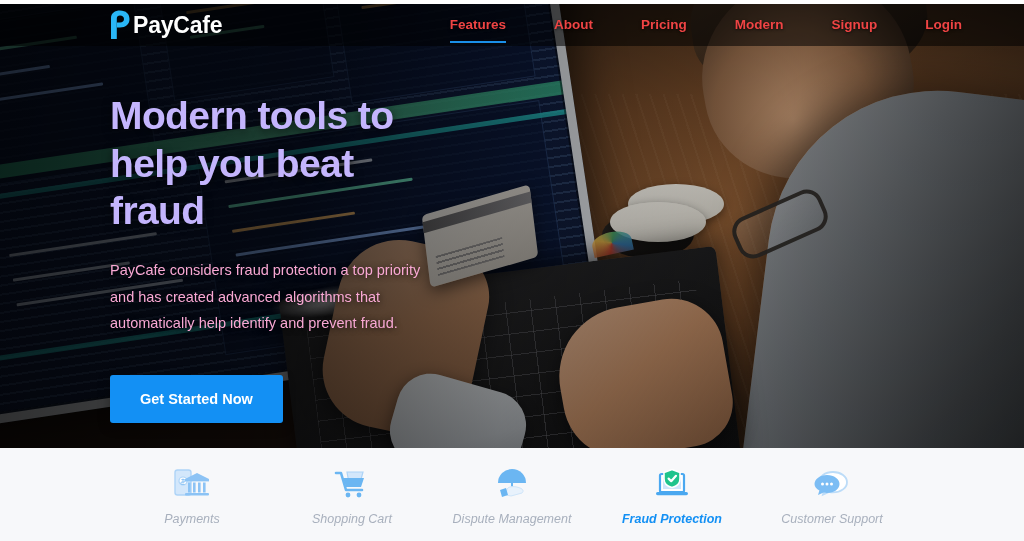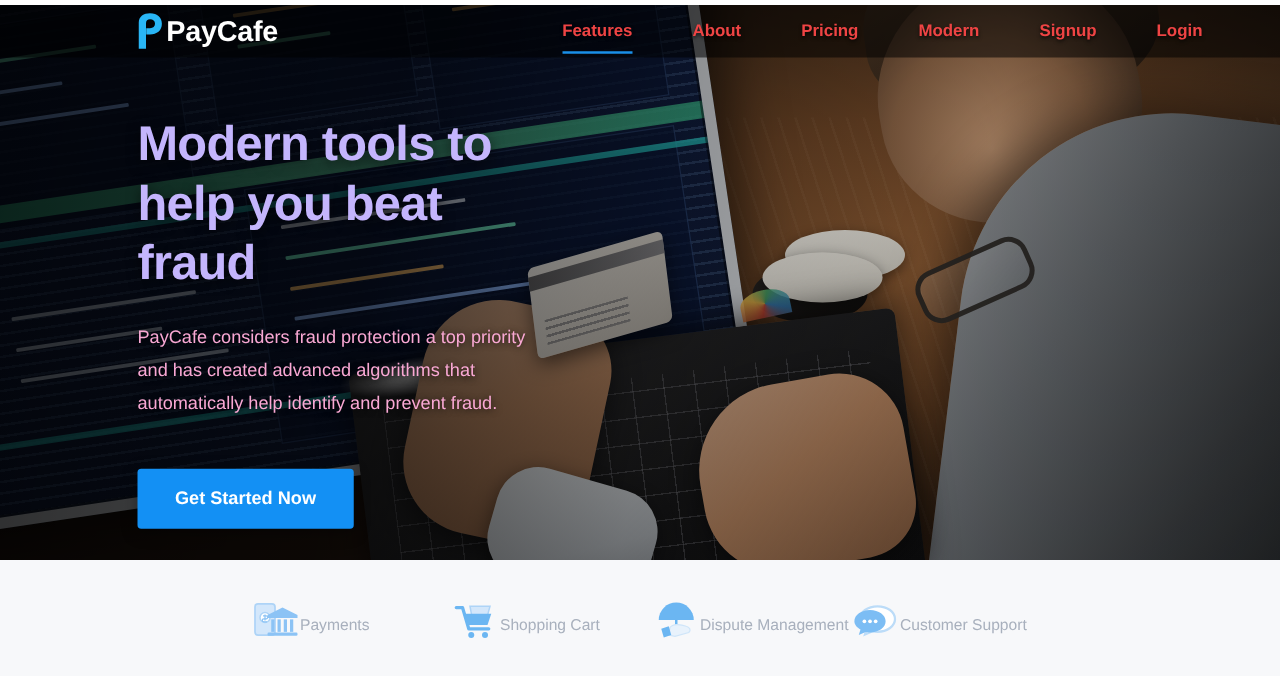--- a/index.html
+++ b/index.html
@@ -235,22 +235,22 @@
     box-shadow:0 3px 12px rgba(0,0,0,.35);
   }
 
   
   .featurebar {
     position:absolute; left:0; top:448px; width:1024px; height:93px;
     background:#f7f8fa;
     display:flex; align-items:center; justify-content:center;
   }
   .feature {
-    width:140px; display:flex; flex-direction:row; align-items:center;
-    cursor:pointer; margin:0 10px;
+    width:140px; display:flex; flex-direction:column; align-items:center;
+    cursor:pointer; margin:0 10px;font-style:italic;
   }
   .feature-ico { height:38px; display:flex; align-items:flex-end; justify-content:center; }
   .feature-label {
     margin-top:11px; font-size:12.5px; color:#a8b0bd; font-weight:400;
     white-space:nowrap; text-align:center;
   }
   .feature.active .feature-label { color:#1390f4; font-weight:700; }
 </style>
 </head>
 <body>
@@ -383,20 +383,32 @@
         <svg width="38" height="34" viewBox="0 0 38 34">
           <path d="M5 16 A14 14 0 0 1 33 16 Z" fill="#6bb6f2"></path>
           <path d="M19 16 L19 24" stroke="#6bb6f2" stroke-width="2" fill="none"></path>
           <path d="M14 22 C16 19 22 19 27 21 C30 22 31 24 29 26 L18 29 L13 28 Z" fill="#e8f2fc" stroke="#cfe5f9" stroke-width="1"></path>
           <path d="M7 23 L13 21 L15 28 L9 30 Z" fill="#6bb6f2"></path>
         </svg>
       </span>
       <span class="feature-label">Dispute Management</span>
     </div>
 
+    <div class="feature active">
+      <span class="feature-ico">
+        <svg width="38" height="34" viewBox="0 0 38 34">
+          <rect x="7" y="7" width="24" height="18" rx="1.6" fill="#ffffff" stroke="#4aa8f0" stroke-width="2.2"></rect>
+          <rect x="10" y="10" width="18" height="12" fill="#cfe6fb"></rect>
+          <rect x="3" y="25" width="32" height="3.2" rx="1.6" fill="#4aa8f0"></rect>
+          <path d="M19 2.5 L27 5.6 L27 12 C27 16.4 23.6 19.4 19 20.6 C14.4 19.4 11 16.4 11 12 L11 5.6 Z" fill="#1fc48c" stroke="#ffffff" stroke-width="1.6"></path>
+          <path d="M15.6 11.6 L18.2 14.2 L23 8.8" stroke="#ffffff" stroke-width="2.2" fill="none" stroke-linecap="round" stroke-linejoin="round"></path>
+        </svg>
+      </span>
+      <span class="feature-label">Fraud Protection</span>
+    </div>
 
     <div class="feature">
       <span class="feature-ico">
         <svg width="38" height="34" viewBox="0 0 38 34">
           <path d="M20 5 C28 5 34 9.6 34 15.2 C34 20.8 28 25.4 20 25.4 C18.6 25.4 17.2 25.2 16 24.9 L10 27.6 L11.6 22.6 C8.4 20.8 6 18.2 6 15.2 C6 9.6 12 5 20 5 Z" fill="#ffffff" stroke="#bcdcf8" stroke-width="1.8"></path>
           <path d="M14 8 C21 8 26.5 12 26.5 17 C26.5 22 21 26 14 26 C12.8 26 11.6 25.8 10.5 25.6 L5 28 L6.4 23.6 C3.6 22 1.5 19.7 1.5 17 C1.5 12 7 8 14 8 Z" fill="#7cbdf4"></path>
           <circle cx="9.5" cy="17" r="1.5" fill="#ffffff"></circle>
           <circle cx="14" cy="17" r="1.5" fill="#ffffff"></circle>
           <circle cx="18.5" cy="17" r="1.5" fill="#ffffff"></circle>
         </svg>

